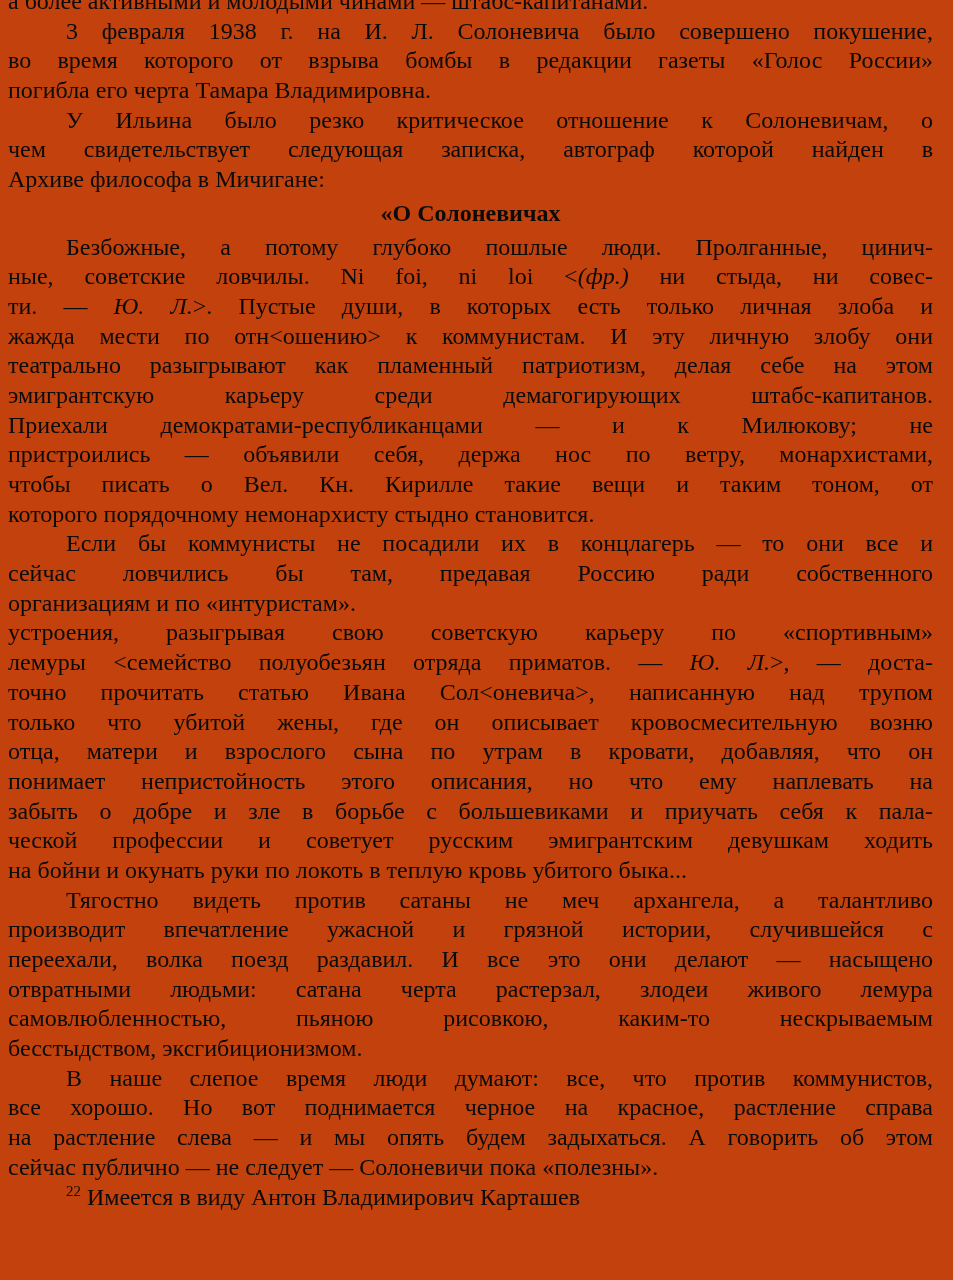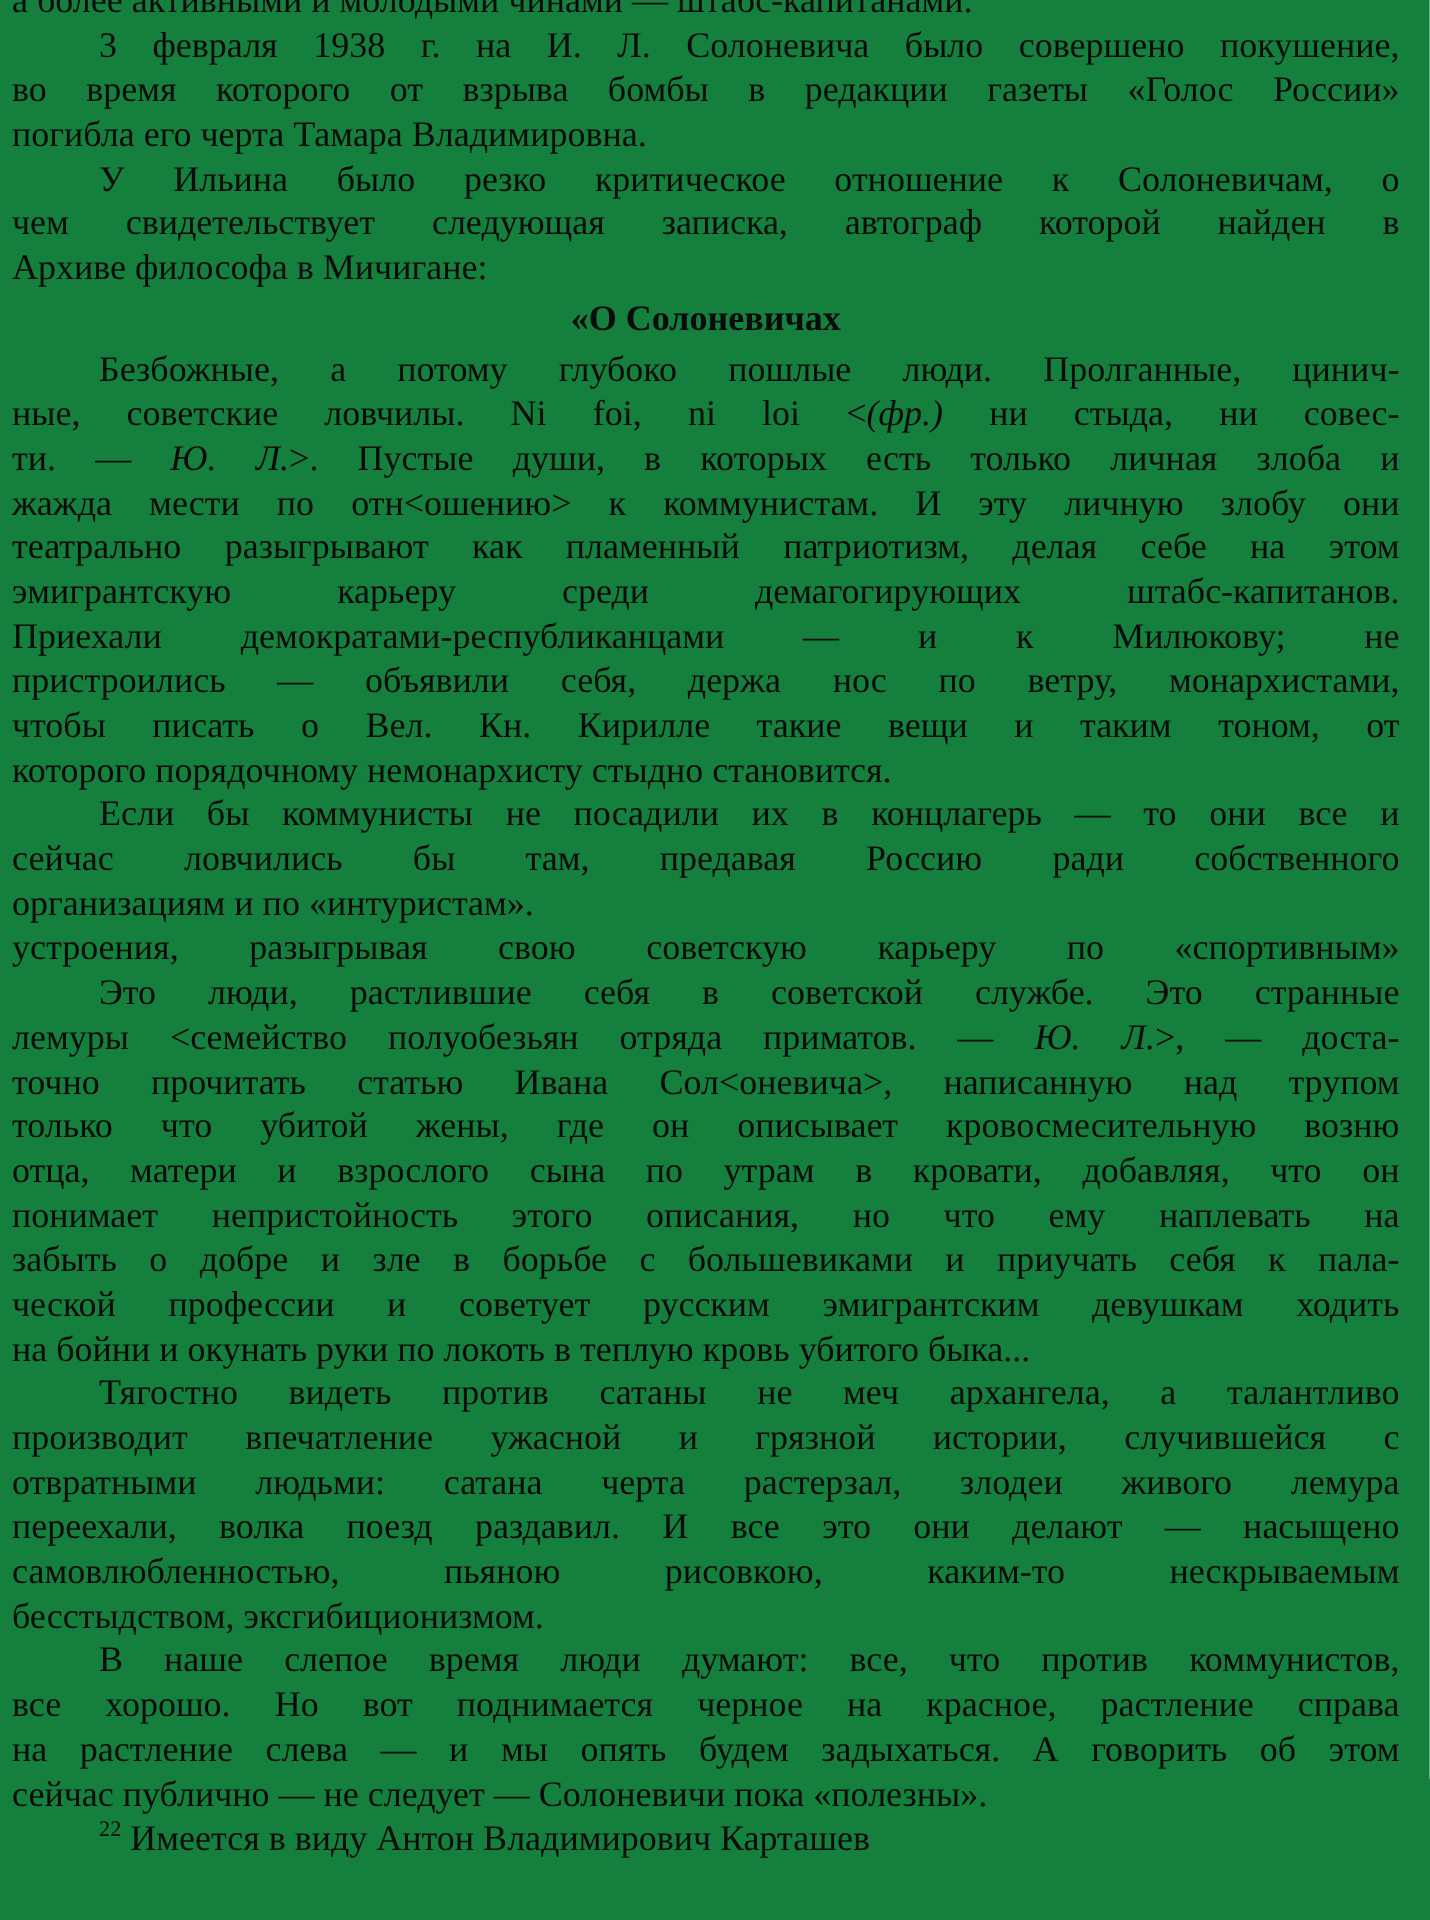--- a/index.html
+++ b/index.html
@@ -4,21 +4,21 @@
 <style>
   html, body { margin: 0; padding: 0; }
   body {
     width: 953px; height: 1280px;
     background: #f4f4f4;
     font-family: "Liberation Serif", "DejaVu Serif", serif;
   }
   .page {
     position: relative;
     width: 953px; height: 1280px;
-    background: #15803d;
+    background: #c2410c;
     overflow: hidden;
   }
   .page-text {
     position: absolute;
     left: 8px;
     top: -13px;
     width: 925px;
     color: #0b0b0b;
     font-size: 24px;
   }
@@ -75,35 +75,34 @@
         <div class="line just"><span>чтобы писать о Вел. Кн. Кирилле такие вещи и таким тоном, от</span></div>
         <div class="line left"><span>которого порядочному немонархисту стыдно становится.</span></div>
       </div>
       <div class="block para">
         <div class="line just indent"><span>Если бы коммунисты не посадили их в концлагерь — то они все и</span></div>
         <div class="line just"><span>сейчас ловчились бы там, предавая Россию ради собственного</span></div>
         <div class="line left"><span>организациям и по «интуристам».</span></div>
         <div class="line just"><span>устроения, разыгрывая свою советскую карьеру по «спортивным»</span></div>
       </div>
       <div class="block para">
-        <div class="line just indent"><span>Это люди, растлившие себя в советской службе. Это странные</span></div>
         <div class="line just"><span>лемуры &lt;семейство полуобезьян отряда приматов. — </span><span class="it">Ю. Л.</span><span>&gt;, — доста-</span></div>
         <div class="line just"><span>точно прочитать статью Ивана Сол&lt;оневича&gt;, написанную над трупом</span></div>
         <div class="line just"><span>только что убитой жены, где он описывает кровосмесительную возню</span></div>
         <div class="line just"><span>отца, матери и взрослого сына по утрам в кровати, добавляя, что он</span></div>
         <div class="line just"><span>понимает непристойность этого описания, но что ему наплевать на</span></div>
         <div class="line just"><span>забыть о добре и зле в борьбе с большевиками и приучать себя к пала-</span></div>
         <div class="line just"><span>ческой профессии и советует русским эмигрантским девушкам ходить</span></div>
         <div class="line left"><span>на бойни и окунать руки по локоть в теплую кровь убитого быка...</span></div>
       </div>
       <div class="block para">
         <div class="line just indent"><span>Тягостно видеть против сатаны не меч архангела, а талантливо</span></div>
         <div class="line just"><span>производит впечатление ужасной и грязной истории, случившейся с</span></div>
+        <div class="line just"><span>переехали, волка поезд раздавил. И все это они делают — насыщено</span></div>
         <div class="line just"><span>отвратными людьми: сатана черта растерзал, злодеи живого лемура</span></div>
-        <div class="line just"><span>переехали, волка поезд раздавил. И все это они делают — насыщено</span></div>
         <div class="line just"><span>самовлюбленностью, пьяною рисовкою, каким-то нескрываемым</span></div>
         <div class="line left"><span>бесстыдством, эксгибиционизмом.</span></div>
       </div>
       <div class="block para">
         <div class="line just indent"><span>В наше слепое время люди думают: все, что против коммунистов,</span></div>
         <div class="line just"><span>все хорошо. Но вот поднимается черное на красное, растление справа</span></div>
         <div class="line just"><span>на растление слева — и мы опять будем задыхаться. А говорить об этом</span></div>
         <div class="line left"><span>сейчас публично — не следует — Солоневичи пока «полезны».</span></div>
       </div>
       <div class="block footnote">

